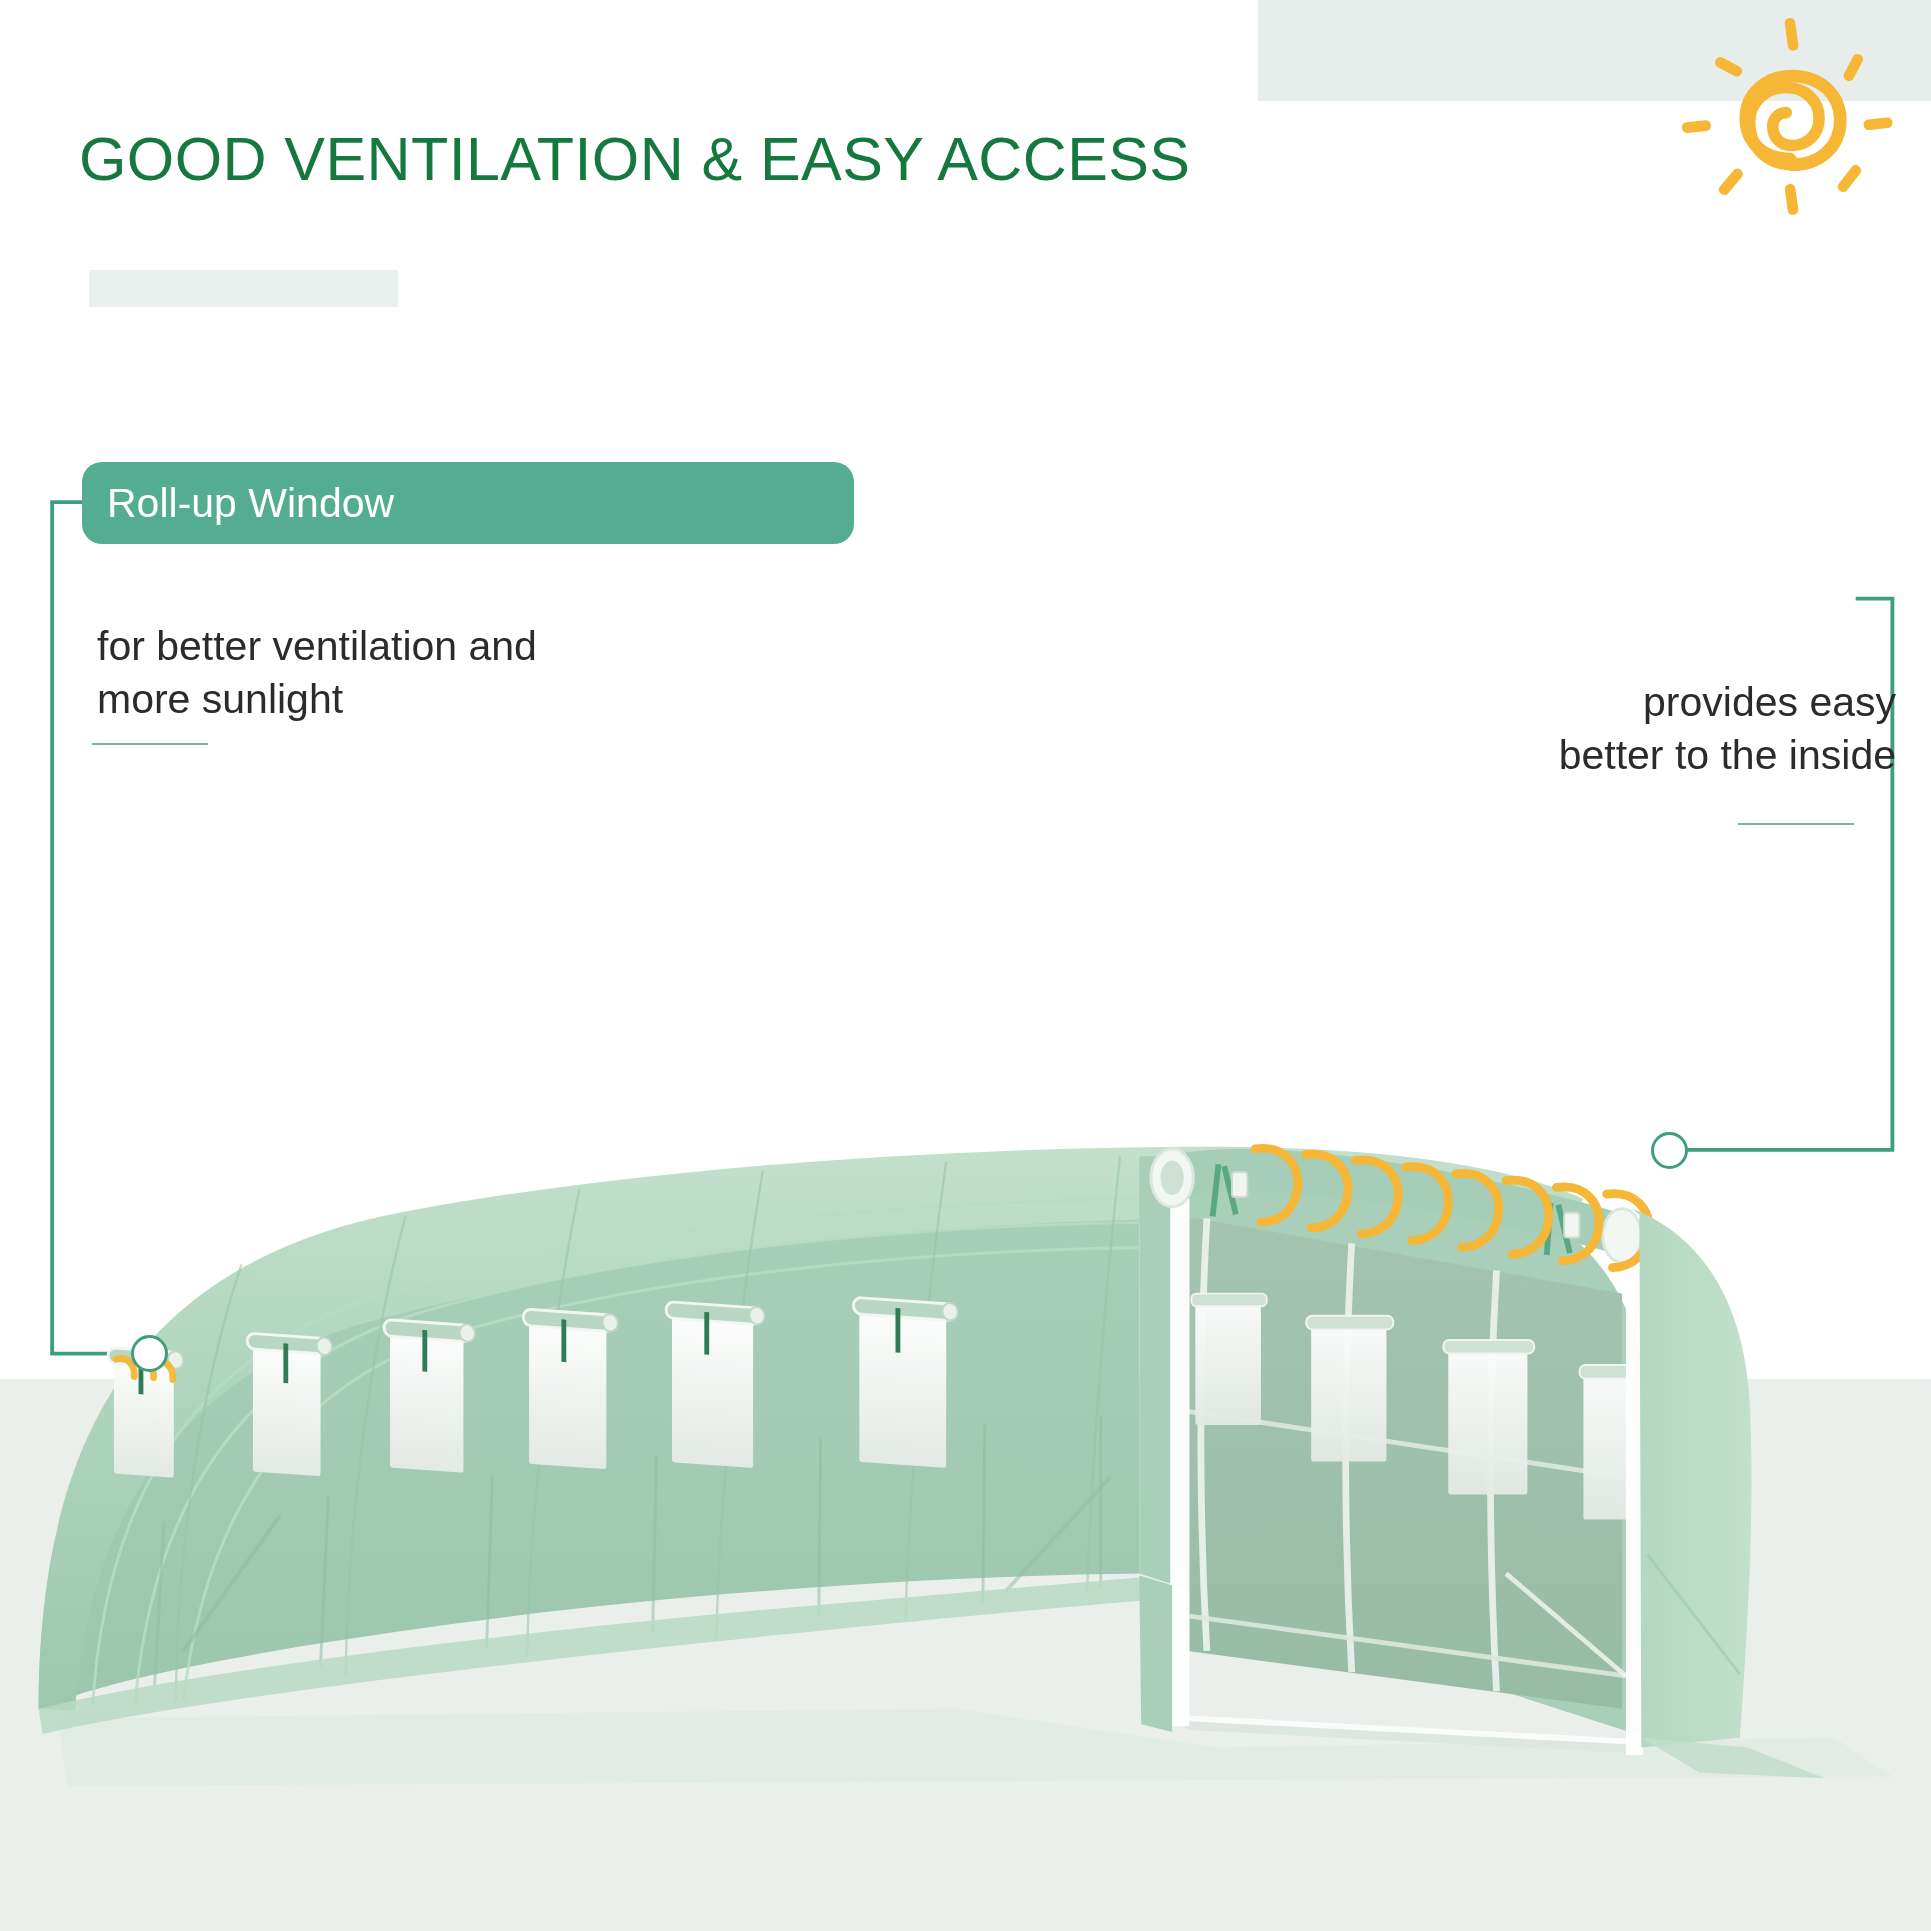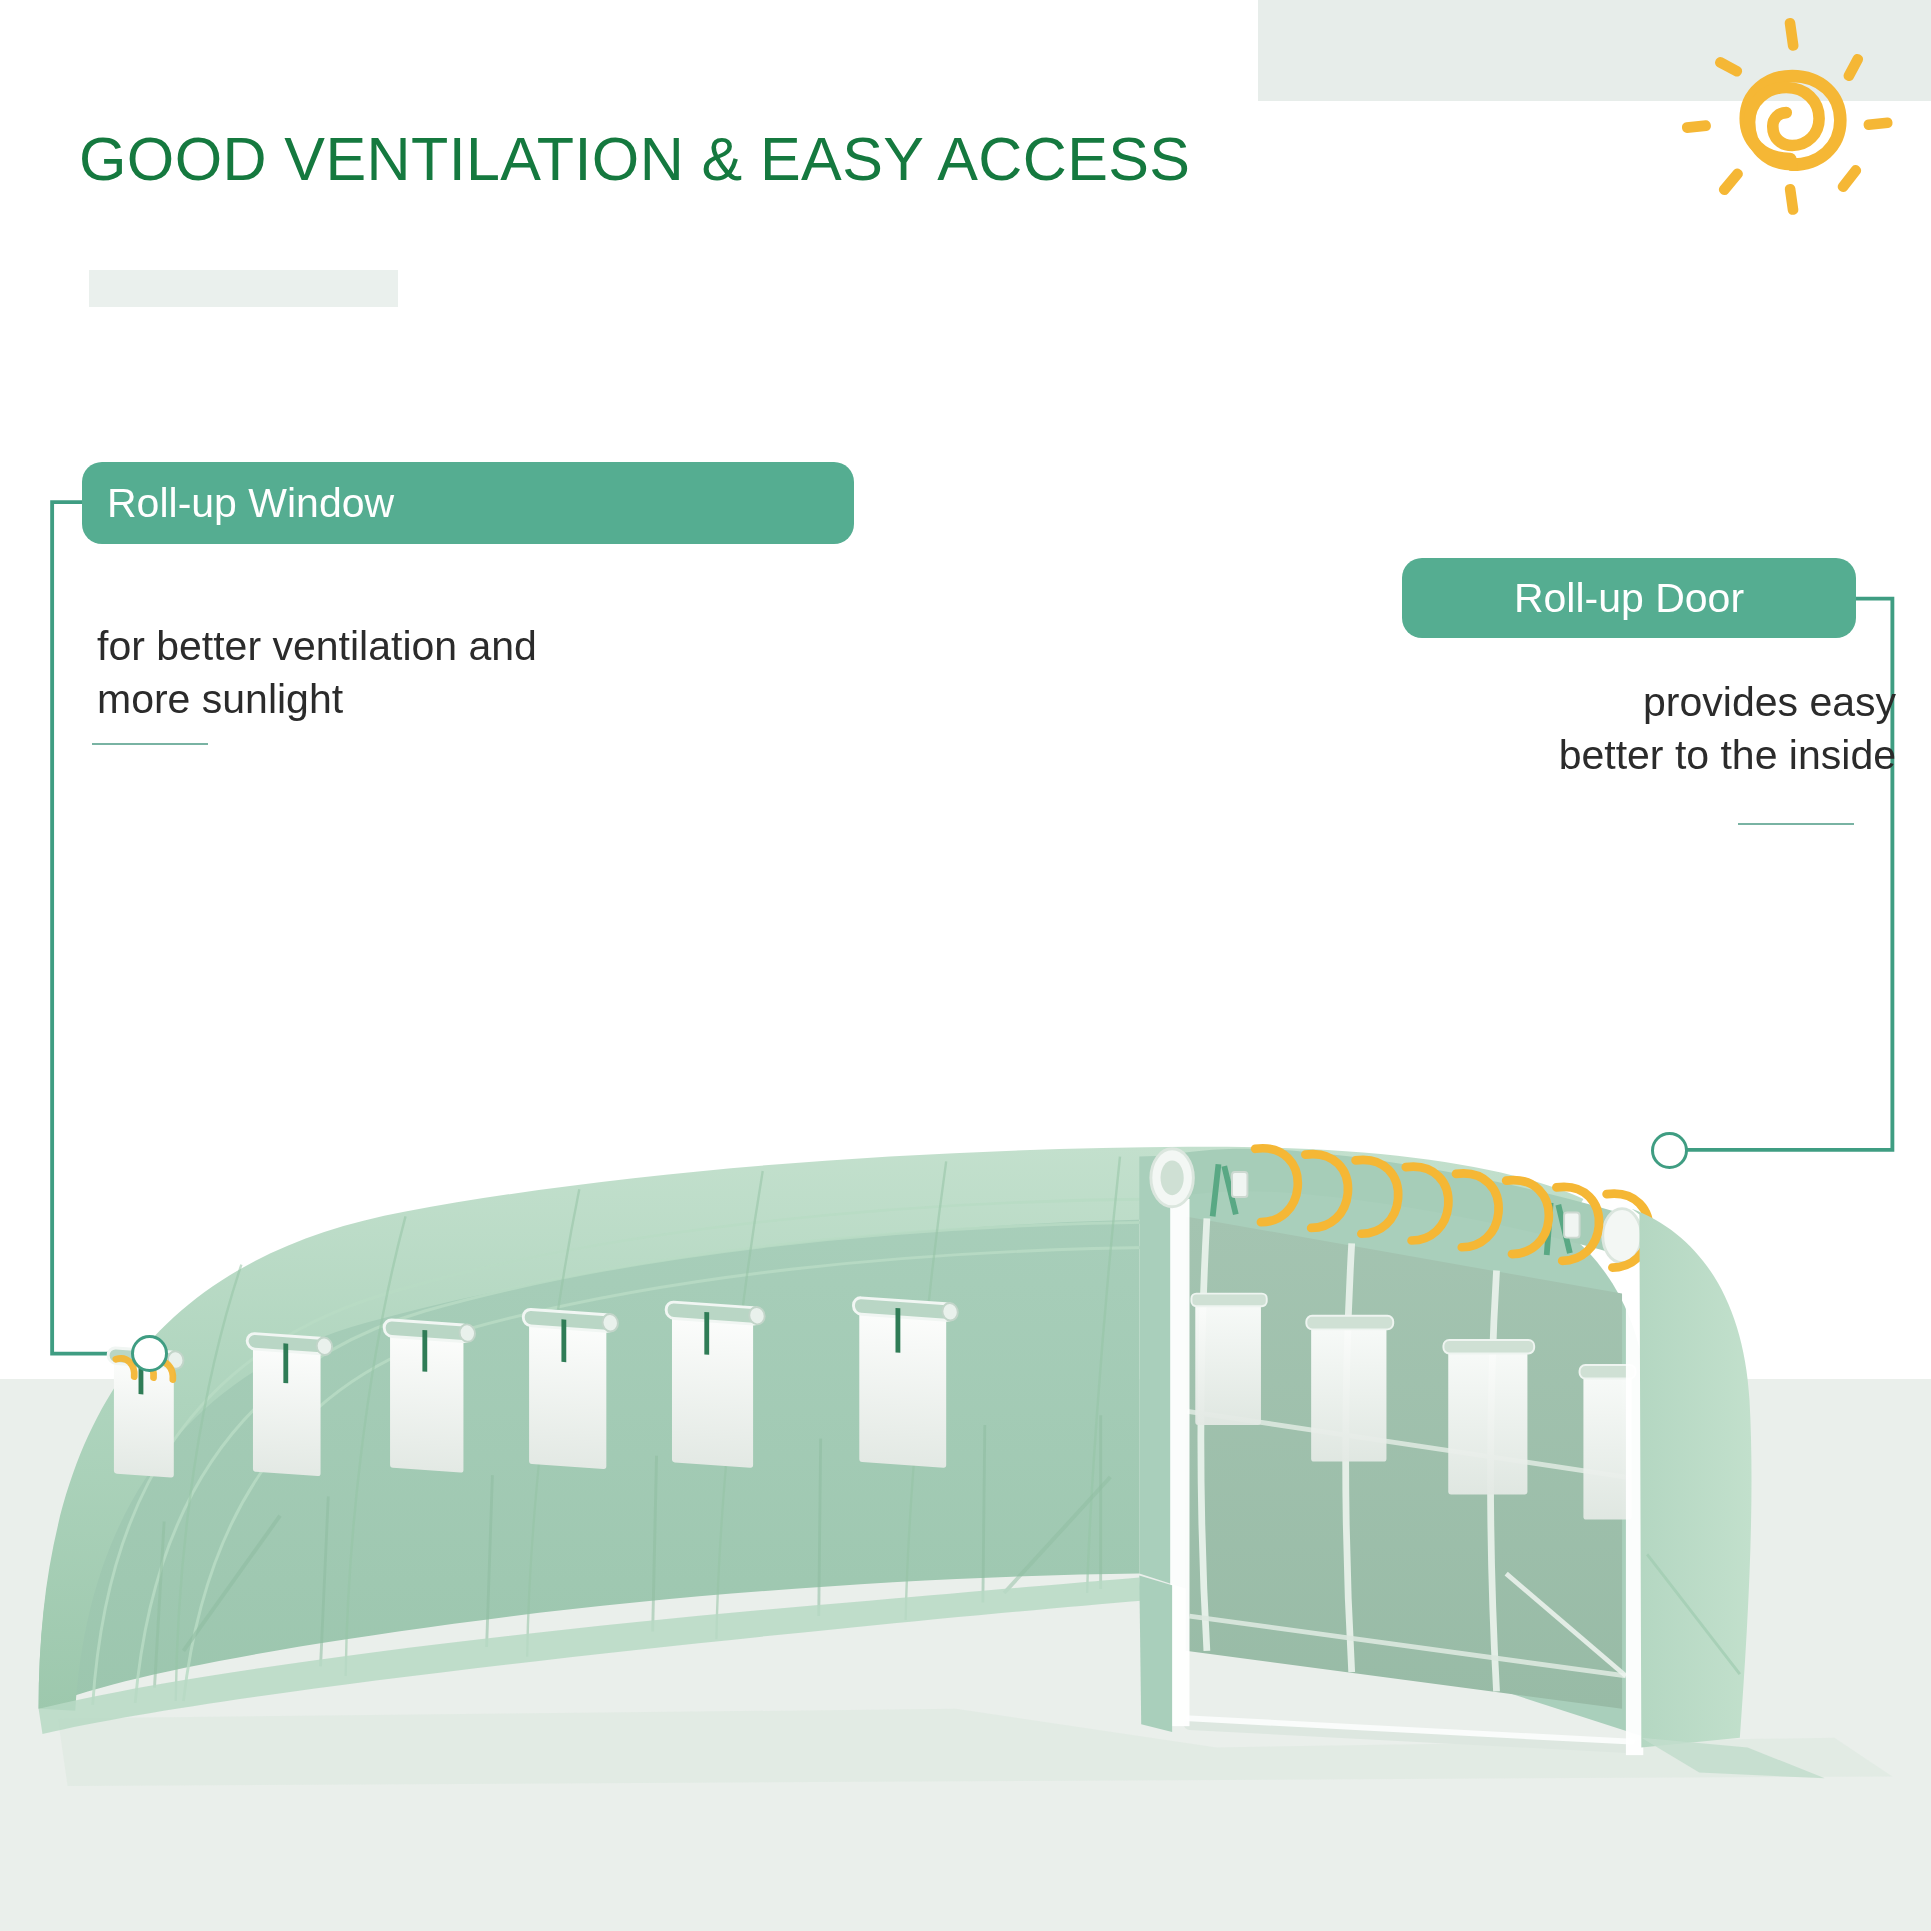--- a/index.html
+++ b/index.html
@@ -314,23 +314,20 @@
   <div class="callout-chip" id="chip-window">
     <span>Roll-up Window</span>
   </div>
   <div class="callout-body" id="body-window">
     <div>for better ventilation and</div>
     <div>more sunlight</div>
   </div>
   <div class="callout-rule" id="rule-window"></div>
   <div class="endpoint" id="ep-window"></div>
 
-  <div class="callout-chip" id="chip-door">
-    <span>Roll-up Door</span>
-  </div>
   <div class="callout-body" id="body-door">
     <div>provides easy</div>
     <div>better to the inside</div>
   </div>
   <div class="callout-rule" id="rule-door"></div>
   <div class="endpoint" id="ep-door"></div>
 
 </div>
 
 

